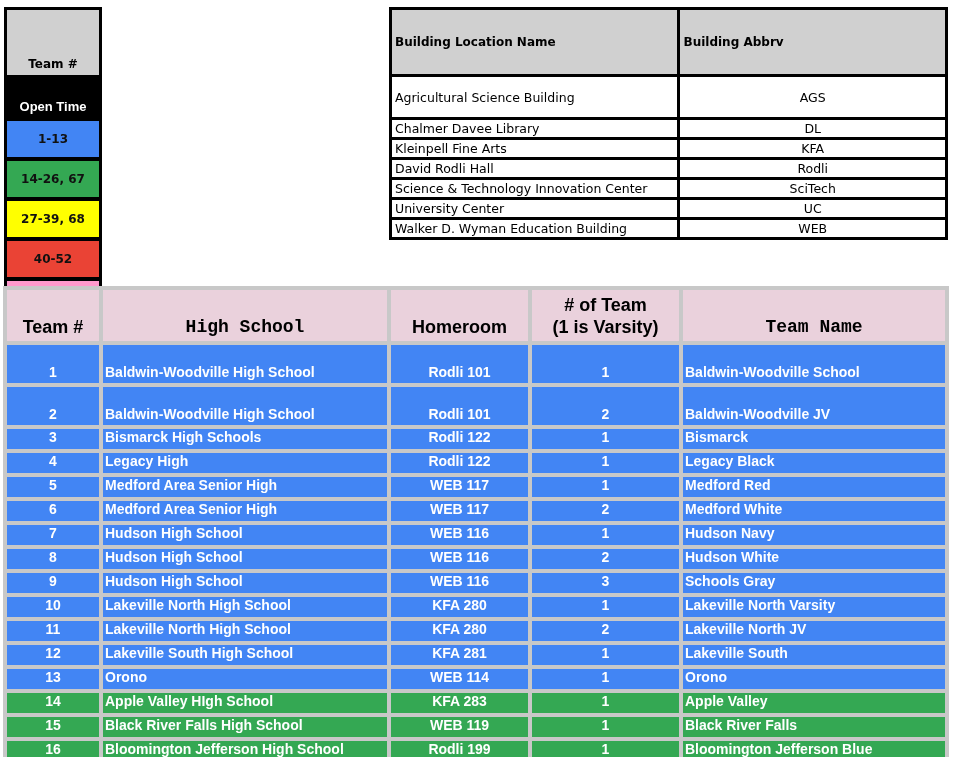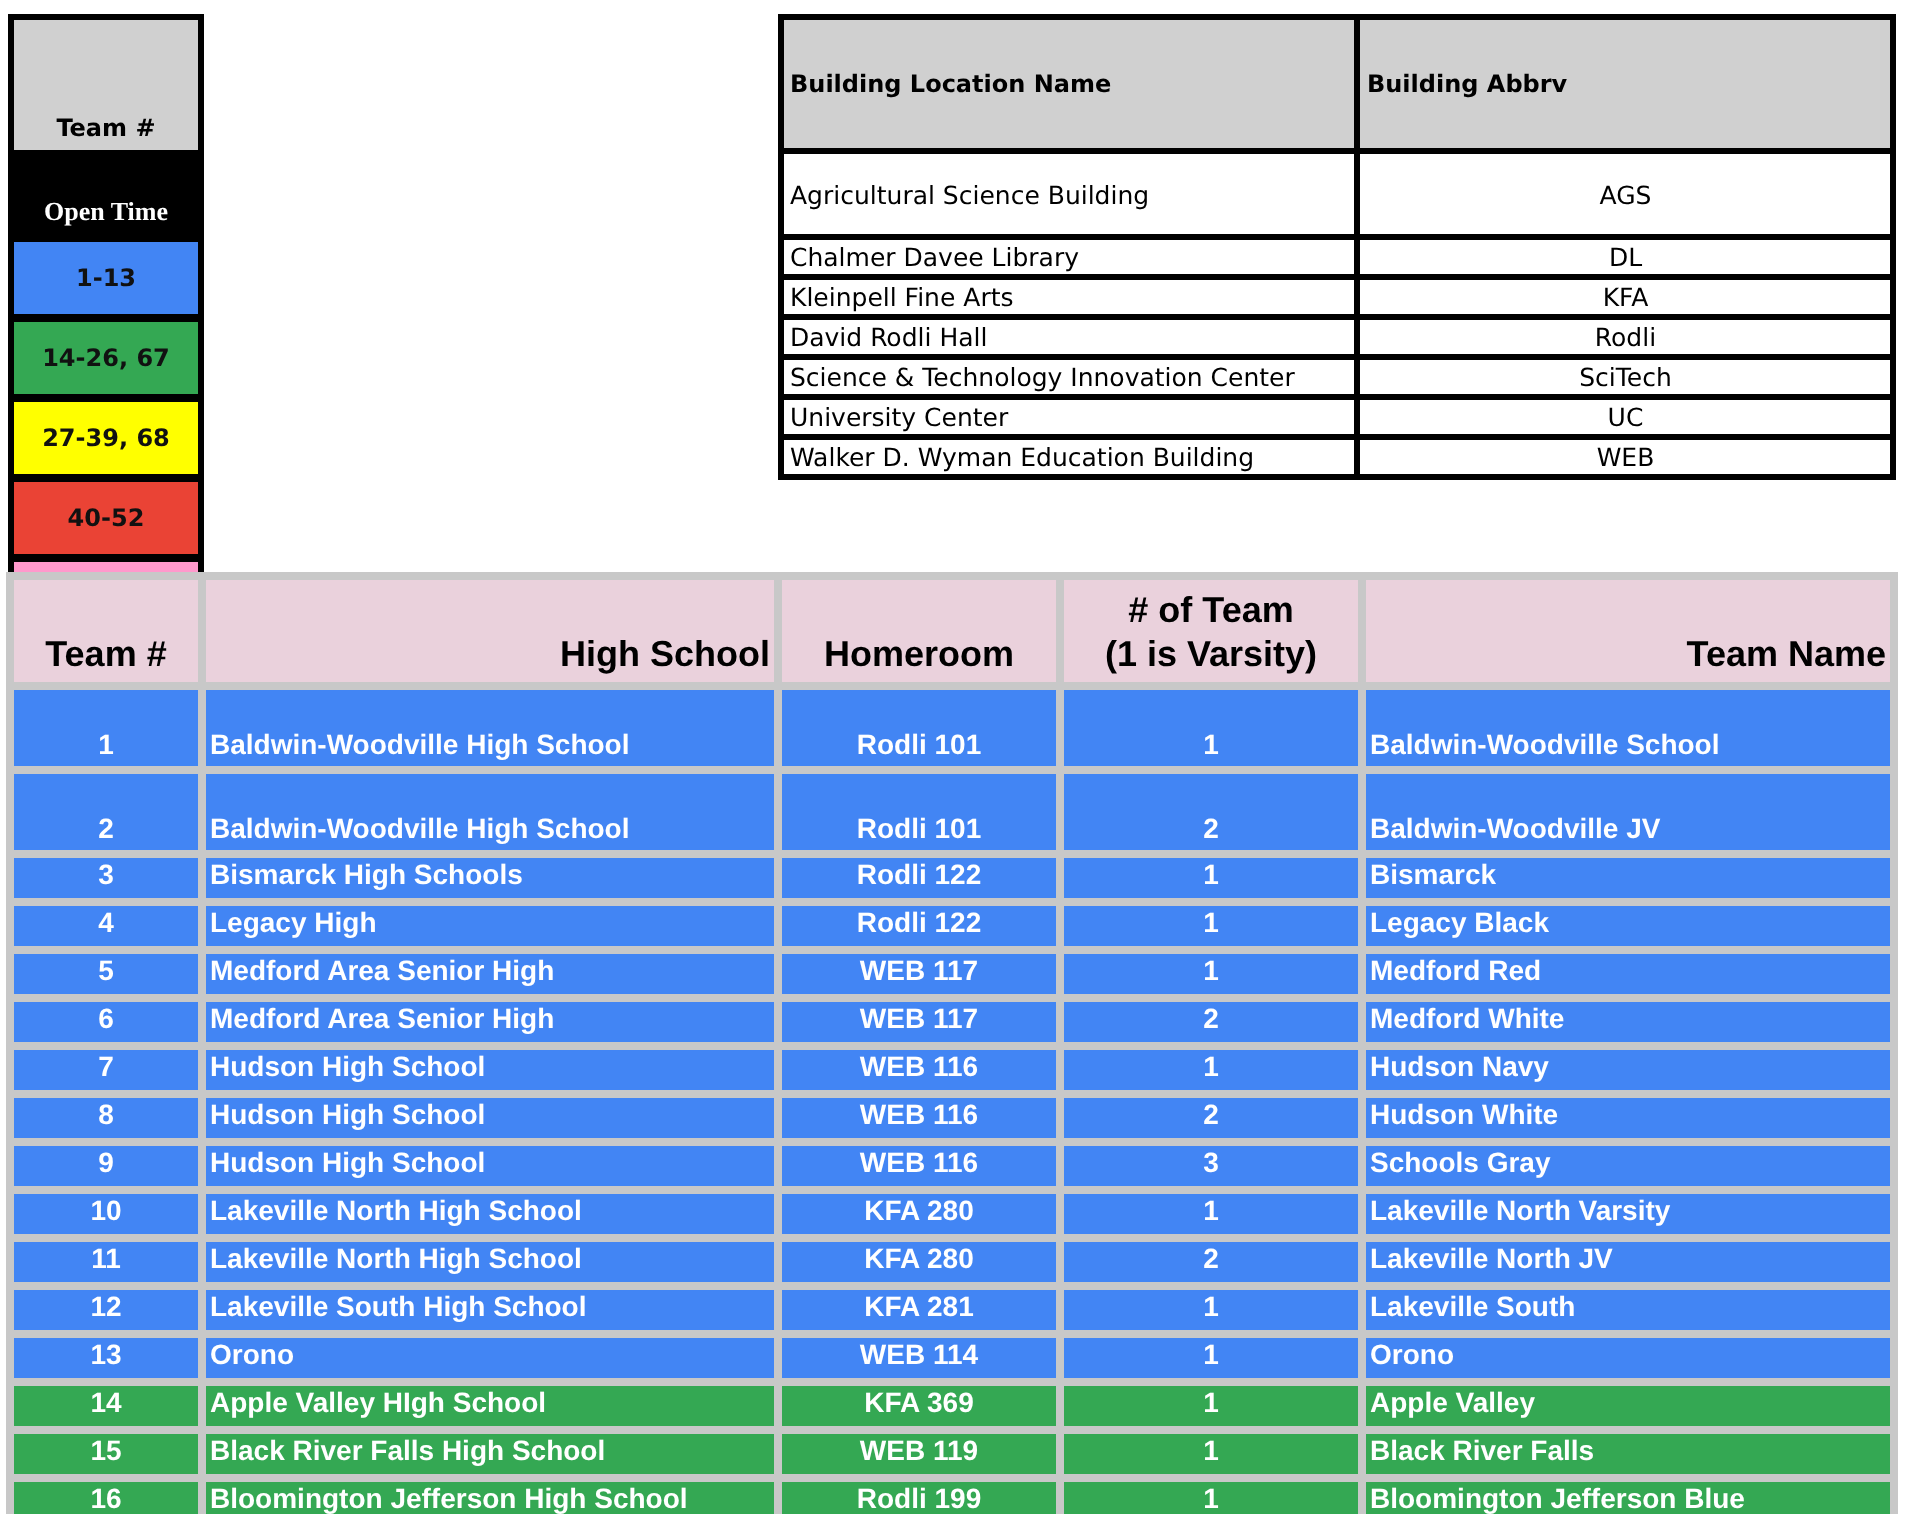--- a/index.html
+++ b/index.html
@@ -1,38 +1,38 @@
 <!DOCTYPE html>
 <html><head>
 <meta charset="utf-8">
 <style>
   html, body { margin:0; padding:0; background:#ffffff; }
   body { width:955px; height:757px; position:relative; overflow:hidden; font-family:"Liberation Sans", sans-serif; }
 
   
   .legend { position:absolute; left:4px; top:7px; width:98px; background:#000; padding:3px 3px 3px 3px; box-sizing:border-box; }
   .legend .lg-head { background:#d0d0d0; height:65px; display:flex; align-items:flex-end; justify-content:center; padding-bottom:4px; box-sizing:border-box; font-family:"DejaVu Sans", sans-serif; font-weight:bold; font-size:12px; color:#000; }
-  .legend .lg-open { height:42px; display:flex; align-items:flex-end; justify-content:center; padding-bottom:3px; box-sizing:border-box; color:#fff; font-family:Liberation Serif, serif; font-weight:bold; font-size:13px; }
+  .legend .lg-open { height:42px; display:flex; align-items:flex-end; justify-content:center; padding-bottom:3px; box-sizing:border-box; color:#fff; font-family:Liberation Sans, sans-serif; font-weight:bold; font-size:13px; }
   .legend .lg-item { height:36px; margin-top:4px; display:flex; align-items:center; justify-content:center; font-family:"DejaVu Sans", sans-serif; font-weight:bold; font-size:12px; color:#111; }
   .legend .lg-blank { height:20px; margin-top:4px; background:#fff; }
 
   
   .bldg { position:absolute; left:389px; top:7px; width:559px; border-collapse:collapse; font-family:"DejaVu Sans", sans-serif; font-size:12.5px; color:#000; }
   .bldg td { border:3px solid #000; padding:0 3px; }
   .bldg .bh td { background:#d0d0d0; height:64px; font-weight:bold; font-size:12px; }
   .bldg .bfirst td { height:40px; }
   .bldg .brow td { height:17px; }
   .bldg td.abbr { text-align:center; }
   .bldg col.c1 { width:290px; }
   .bldg col.c2 { width:269px; }
 
   
   .teams { position:absolute; left:3px; top:286px; width:946px; border-collapse:separate; border-spacing:4px; background:#c8c8c8; padding:0; }
   .teams th { background:#ead1dc; color:#000; font-weight:bold; font-size:18px; height:48px; vertical-align:bottom; padding:0 2px 3px 2px; line-height:22px; }
-  .teams th.left { text-align:right; }
+  .teams th.left { text-align:center;font-family:Liberation Mono, monospace; }
   .teams td { color:#fff; font-weight:bold; font-size:14px; padding:0 2px; height:20px; line-height:16px; vertical-align:middle; }
   .teams tr.tall td { height:35px; vertical-align:bottom; padding-bottom:3px; }
   .teams td.c { text-align:center; }
   .teams tr.blue td { background:#4285f4; }
   .teams tr.green td { background:#34a853; }
   .teams td.short { vertical-align:top; }
 </style>
 </head>
 <body>
 
@@ -192,21 +192,21 @@
   <tr class="blue">
     <td class="c short">13</td>
     <td class="short">Orono</td>
     <td class="c short">WEB 114</td>
     <td class="c short">1</td>
     <td class="short">Orono</td>
   </tr>
   <tr class="green">
     <td class="c short">14</td>
     <td class="short">Apple Valley HIgh School</td>
-    <td class="c short">KFA 369</td>
+    <td class="c short">KFA 283</td>
     <td class="c short">1</td>
     <td class="short">Apple Valley</td>
   </tr>
   <tr class="green">
     <td class="c short">15</td>
     <td class="short">Black River Falls High School</td>
     <td class="c short">WEB 119</td>
     <td class="c short">1</td>
     <td class="short">Black River Falls</td>
   </tr>

